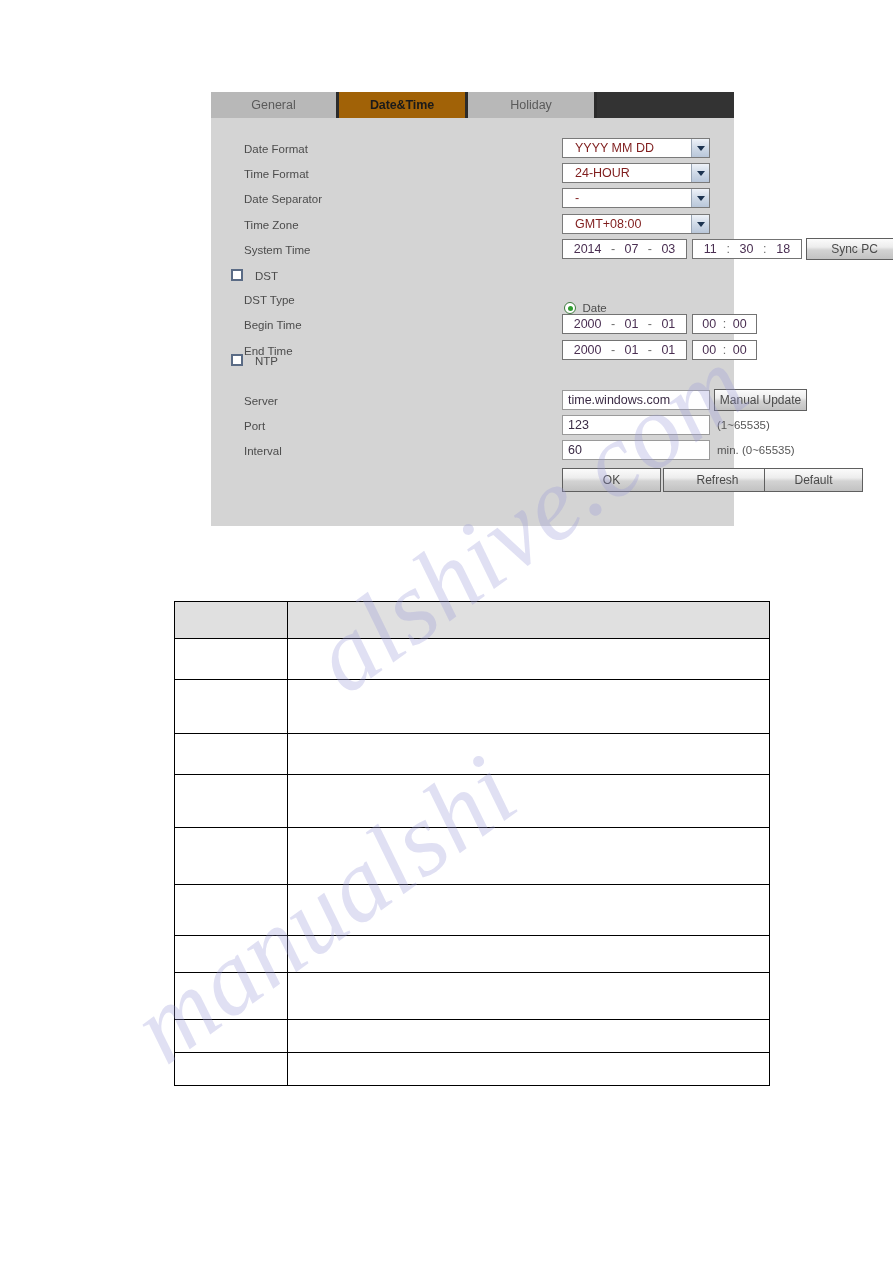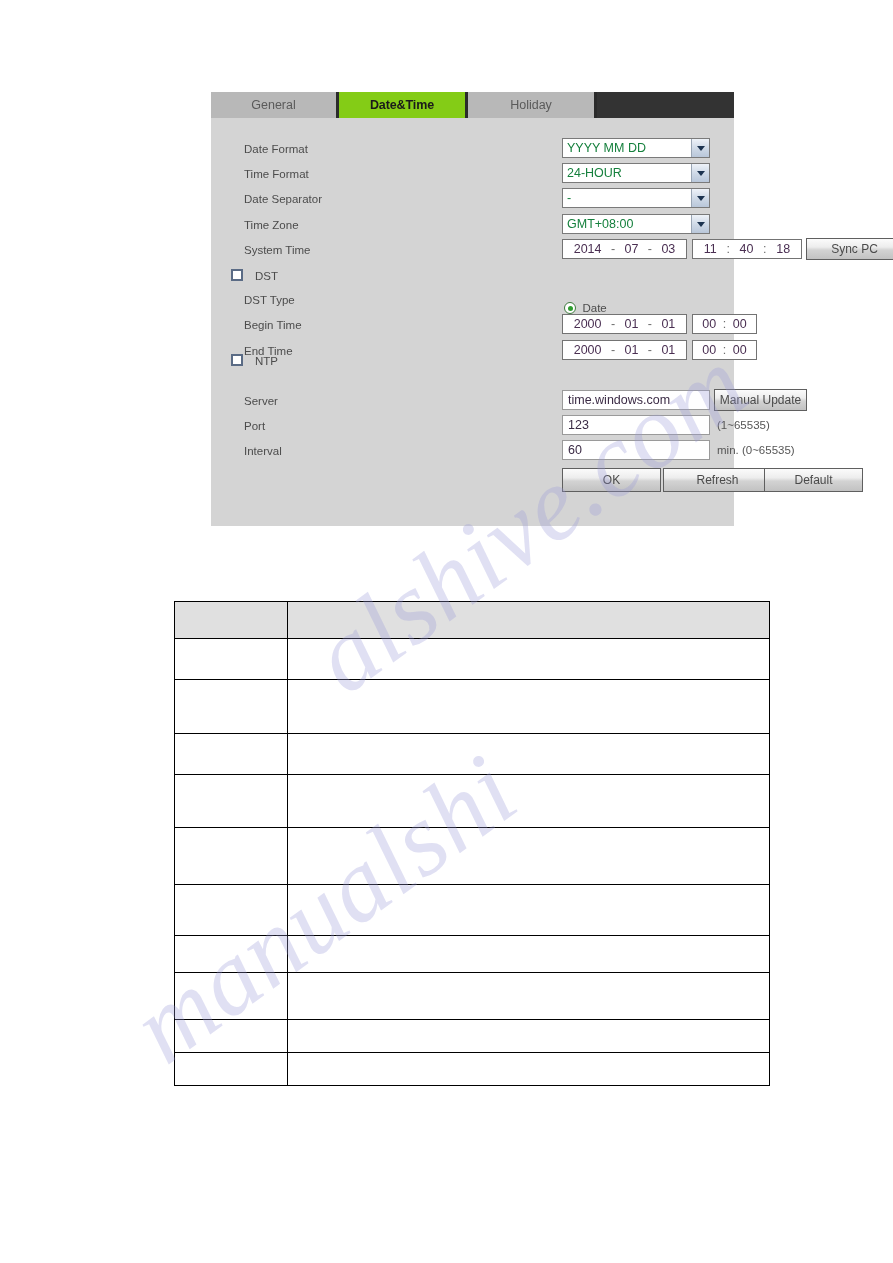--- a/index.html
+++ b/index.html
@@ -68,21 +68,21 @@
     color: #4a4a4a;
     cursor: default;
     user-select: none;
   }
   .tab.inactive {
     background: #b8b8b8;
     border-right: 3px solid #2b2b2b;
     color: #5a5a5a;
   }
   .tab.active {
-    background: #84cc16;
+    background: #a16207;
     color: #1a1a1a;
     font-weight: bold;
     border-right: 3px solid #2b2b2b;
     letter-spacing: -0.1px;
   }
   .tab-w1 { width: 128px; }
   .tab-w2 { width: 129px; }
   .tab-w3 { width: 129px; }
   .tab-filler { flex: 1; background: #333333; }
 
@@ -120,23 +120,23 @@
     width: 148px;
     height: 20px;
     box-sizing: border-box;
     background: #ffffff;
     border: 1px solid #7a7a7a;
     display: flex;
     align-items: center;
   }
   .select .sel-val {
     flex: 1;
-    padding-left: 4px;
+    padding-left: 12px;
     font-size: 12.5px;
-    color: #15803d;
+    color: #7f1d1d;
     white-space: nowrap;
     overflow: hidden;
   }
   .select .sel-arrow {
     width: 17px;
     height: 18px;
     margin-right: 0px;
     background: linear-gradient(to bottom,#eef2f8 0%, #cdd8e6 55%, #b9c7da 100%);
     border-left: 1px solid #9aa6b5;
     display: flex;
@@ -340,21 +340,21 @@
       <div class="dtbox" style="left:351px; top:2px; width:125px;">
         <span>2014</span>
         <span class="sep">-</span>
         <span>07</span>
         <span class="sep">-</span>
         <span>03</span>
       </div>
       <div class="dtbox" style="left:481px; top:2px; width:110px;">
         <span>11</span>
         <span class="sep">:</span>
-        <span>40</span>
+        <span>30</span>
         <span class="sep">:</span>
         <span>18</span>
       </div>
       <div class="btn" style="left:595px; top:1px; width:97px;">Sync PC</div>
     </div>
 
     <div class="row" style="top:145px;">
       <div class="cbx" style="left:20px; top:6px;"></div>
       <div class="lbl indent-cb">DST</div>
     </div>

